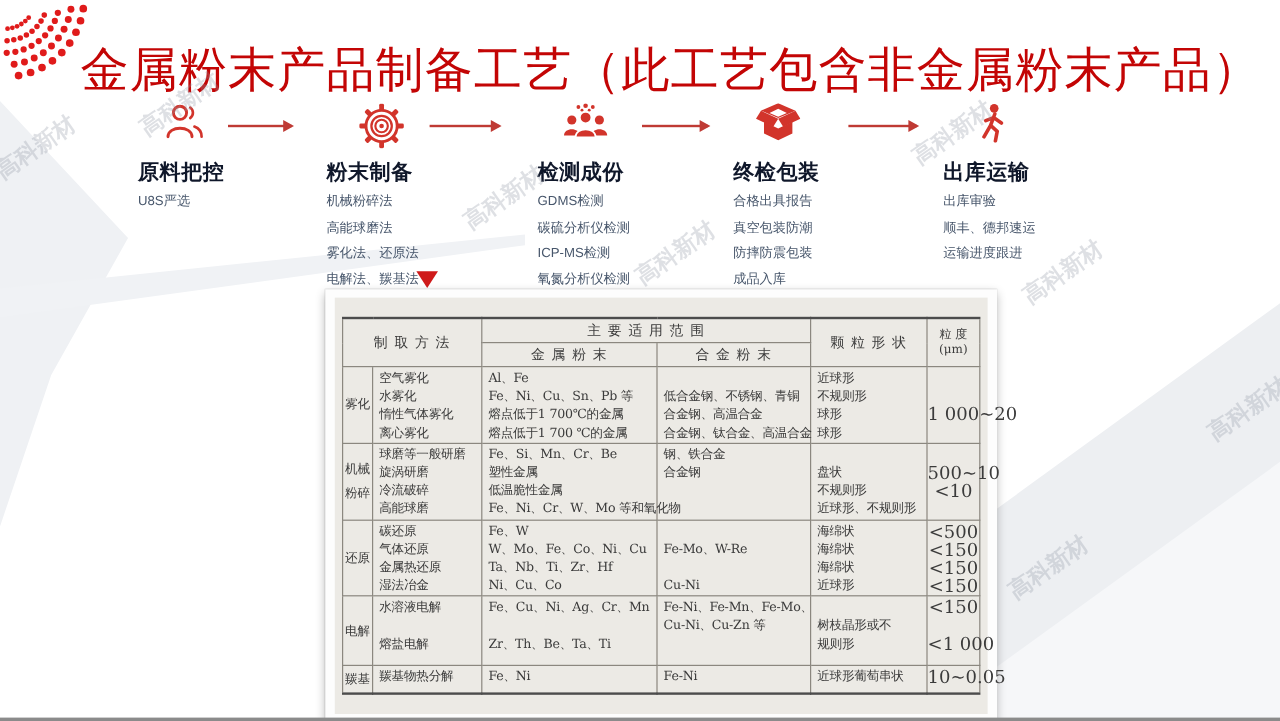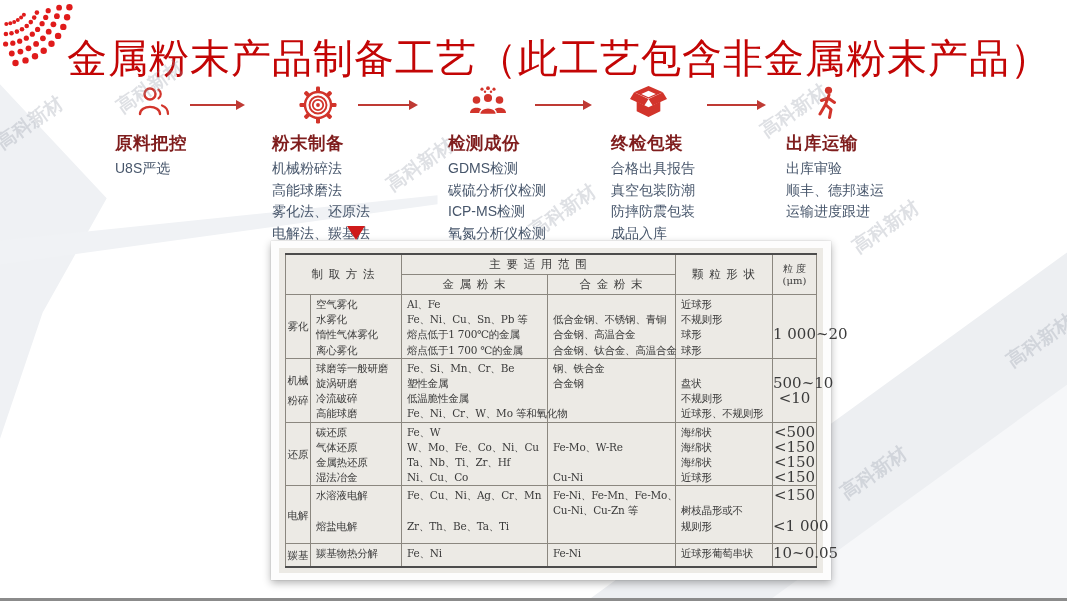--- a/index.html
+++ b/index.html
@@ -11,34 +11,34 @@
   .bg-band{background:#f0f2f5;clip-path:polygon(0 40%,41% 32.5%,41% 34%,0 44%);}
   .bg-br1{background:#edeff2;clip-path:polygon(55% 100%,100% 42%,100% 100%);}
   .bg-br2{background:#f6f7f9;clip-path:polygon(72% 100%,100% 64%,100% 100%);}
   .logo{position:absolute;left:0;top:0;}
   .title{position:absolute;left:67px;top:4px;width:990px;font-size:40px;font-weight:400;
          color:#c30505;font-family:"Liberation Serif",serif;letter-spacing:1px;white-space:nowrap;}
   
   .flow{position:absolute;left:0;top:86px;width:1067px;height:160px;}
   .step{position:absolute;top:0;width:170px;}
   .step .icon{display:block;height:42px;}
-  .step-title{font-size:17.5px;font-weight:700;color:#7f1d1d;margin:3px 0 3px 0;letter-spacing:.5px;}
-  .step-items{list-style:none;margin:0;padding:0;font-size:14px;color:#47566b;line-height:21.5px;}
+  .step-title{font-size:17.5px;font-weight:700;color:#0f172a;margin:3px 0 3px 0;letter-spacing:.5px;}
+  .step-items{list-style:none;margin:0;padding:0;font-size:11px;color:#47566b;line-height:21.5px;}
   .arrow{position:absolute;top:104px;height:2px;background:#bf3a34;}
   .arrow:after{content:"";position:absolute;right:-2px;top:-4.5px;width:0;height:0;
                border-left:9px solid #bf3a34;border-top:5px solid transparent;border-bottom:5px solid transparent;}
   .down-tri{position:absolute;left:347px;top:226px;width:0;height:0;
             border-left:9px solid transparent;border-right:9px solid transparent;border-top:14px solid #cf1a1a;}
   
   .wm{position:absolute;font-size:19px;font-weight:700;color:rgba(145,152,165,.30);
       transform:rotate(-35deg);white-space:nowrap;pointer-events:none;}
   
   .card{position:absolute;left:271px;top:241px;background:#fdfdfd;padding:7px 8px;
         box-shadow:0 3px 8px rgba(0,0,0,.30),0 0 1px rgba(0,0,0,.25);}
-  .scan{background:#eceae5;padding:5px 6px;}
+  .scan{background:#eceae5;padding:16px 6px;}
   table.ptable{border-collapse:collapse;table-layout:fixed;width:531px;
         font-family:"DejaVu Serif",serif;color:#3b3b3b;
         border:1px solid #5a5a5a;border-top:2.5px solid #4c4c4c;border-bottom:2.5px solid #4c4c4c;}
   .ptable td{border:1px solid #8b877f;padding:0;overflow:visible;}
   .ptable .hc{text-align:center;font-size:11.5px;height:19px;letter-spacing:1px;white-space:nowrap;}
   .ptable .hs{font-size:10px;line-height:12px;letter-spacing:0;}
   .ptable td.body{vertical-align:top;padding-top:2px;}
   .ln{height:15.2px;line-height:15.2px;font-size:10.5px;padding-left:5px;white-space:nowrap;letter-spacing:-0.2px;}
   td.size .ln{padding-left:0;text-align:center;font-size:15px;letter-spacing:0;}
   td.cat{vertical-align:middle;text-align:center;font-size:10.5px;}

